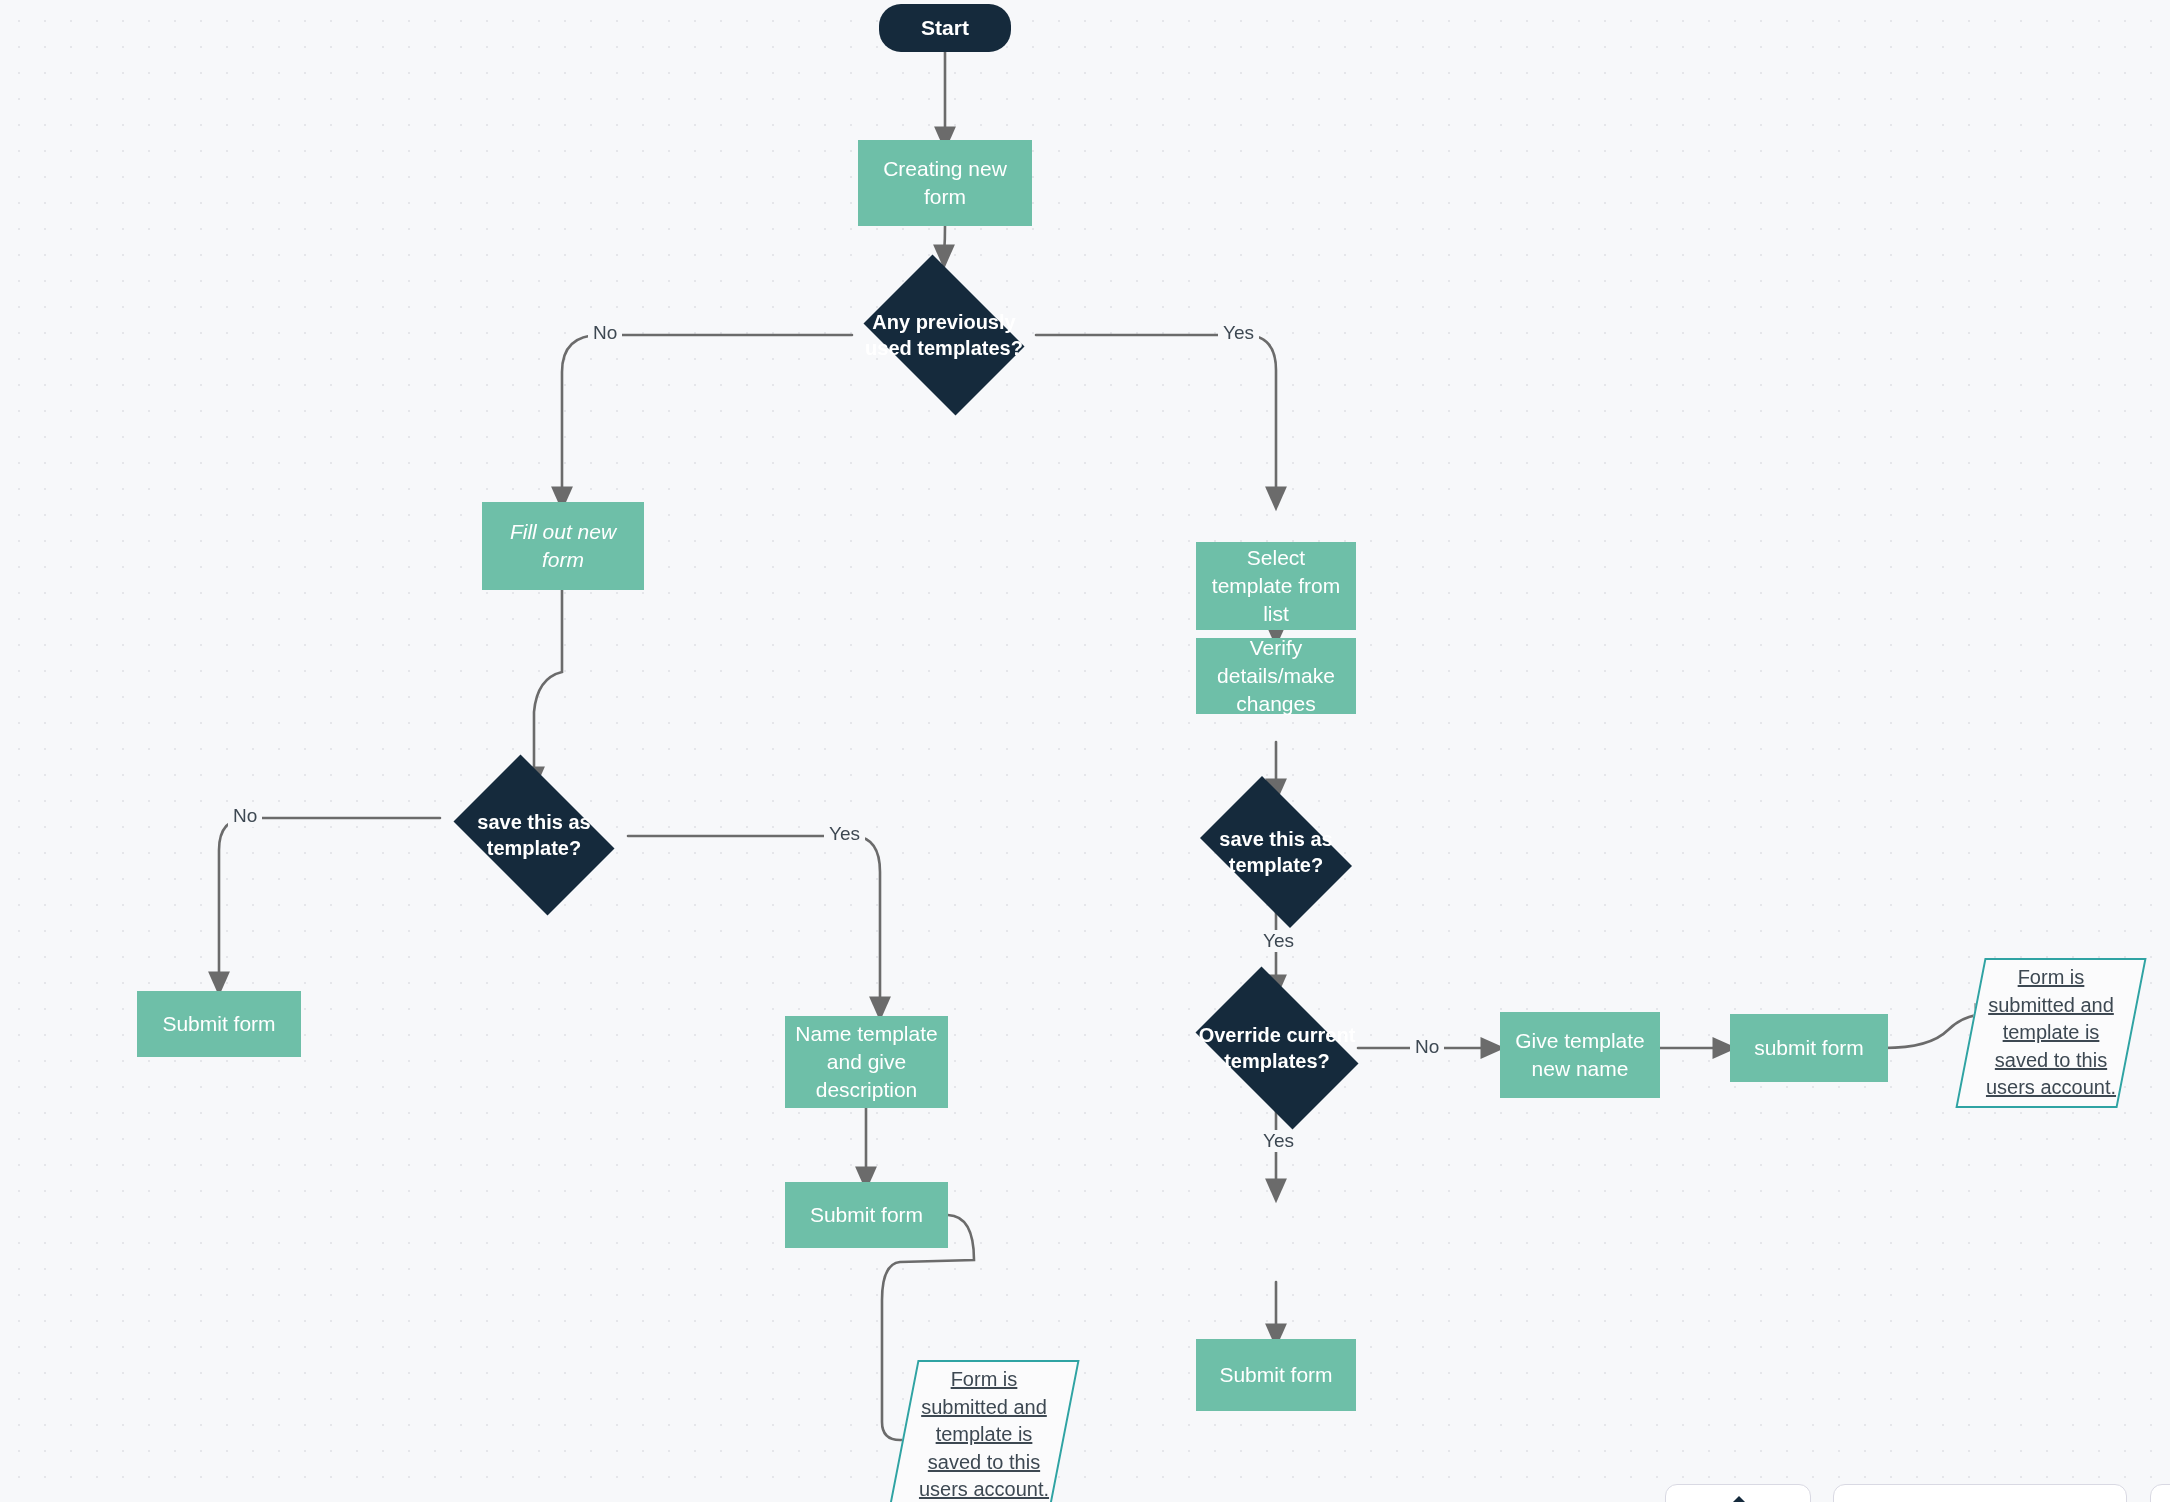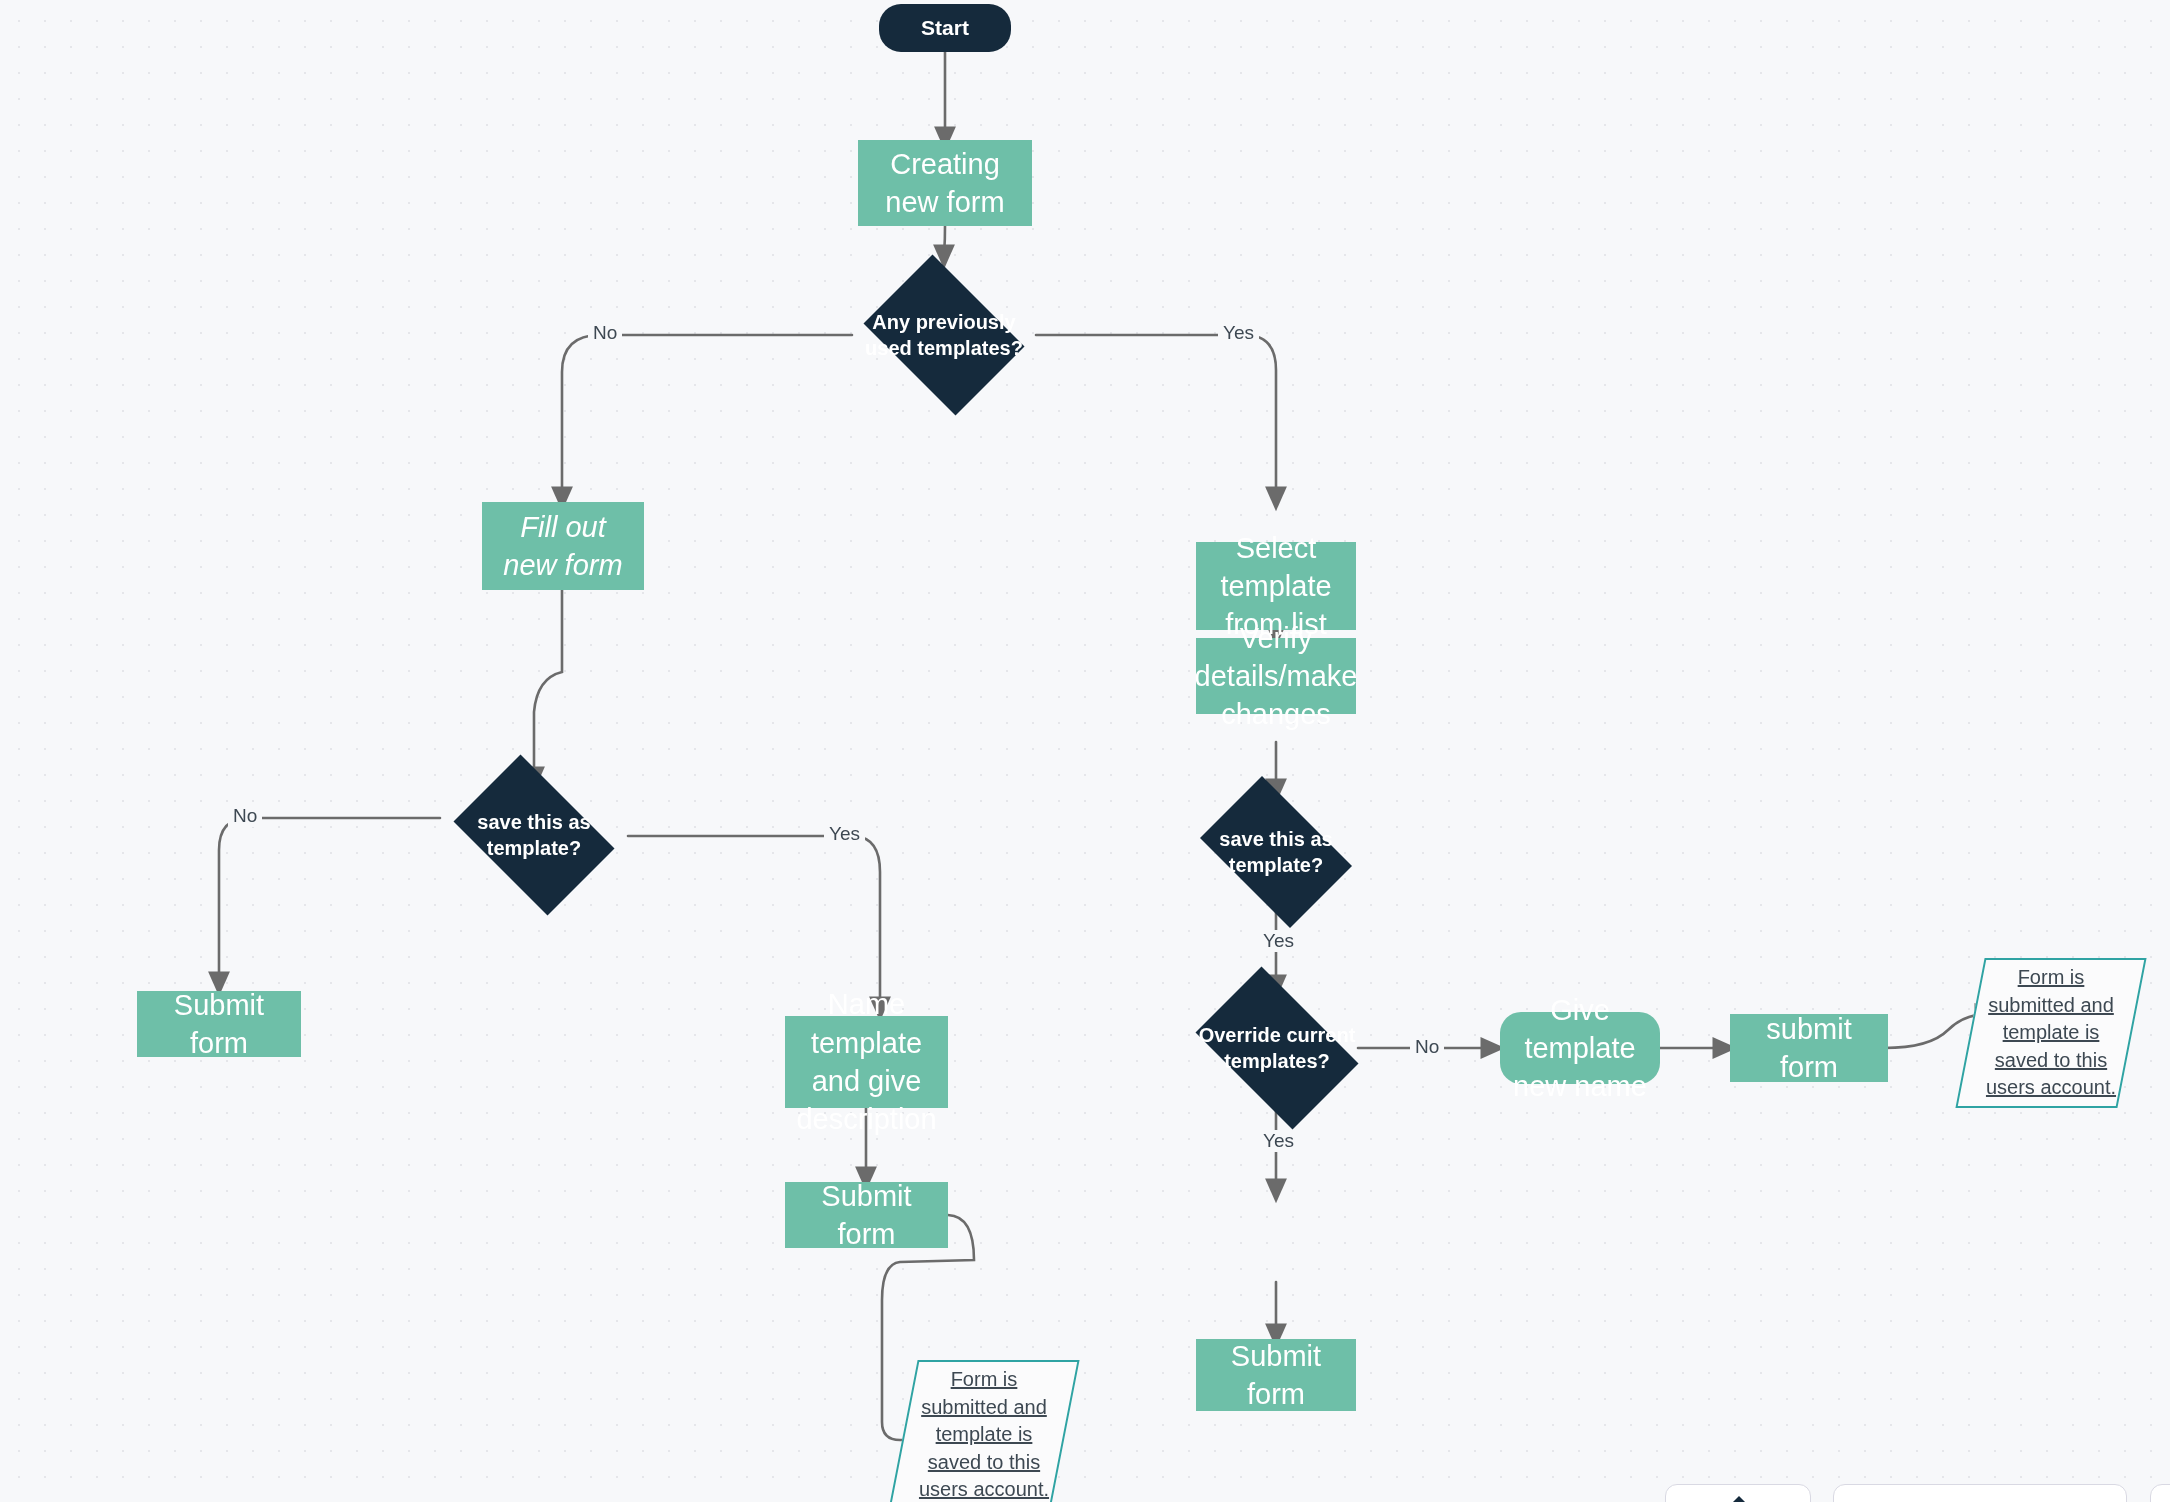--- a/index.html
+++ b/index.html
@@ -49,21 +49,21 @@
     color: #ffffff;
     border-radius: 22px;
     font-size: 21px;
     font-weight: bold;
   }
 
   
   .n-proc {
     background: #6ebfa8;
     color: #ffffff;
-    font-size: 29px;
+    font-size: 21px;
     font-weight: 400;
     padding: 4px 10px;
   }
 
   
   .n-dec {
     color: #ffffff;
     font-size: 20px;
     font-weight: bold;
     background: transparent;
@@ -241,21 +241,21 @@
   <div class="edge-label" style="left:1258px; top:930px;"><span>Yes</span></div>
 
   <div class="node n-dec" style="left:1180px; top:982px; width:194px; height:132px;">
     <div class="dia-shape"></div>
     <div class="dia-label">Override current templates?</div>
   </div>
 
   <div class="edge-label" style="left:1410px; top:1036px;"><span>No</span></div>
   <div class="edge-label" style="left:1258px; top:1130px;"><span>Yes</span></div>
 
-  <div class="node n-proc" style="left:1500px; top:1012px; width:160px; height:72px;border-radius:21px;">
+  <div class="node n-proc" style="left:1500px; top:1012px; width:160px; height:86px;">
     <span>Give template new name</span>
   </div>
 
   <div class="node n-proc" style="left:1730px; top:1014px; width:158px; height:68px;">
     <span>submit form</span>
   </div>
 
   <div class="node n-note" style="left:1970px; top:958px; width:162px; height:150px;">
     <div class="para-shape"></div>
     <div class="para-label">Form is submitted and template is saved to this users account.</div>

